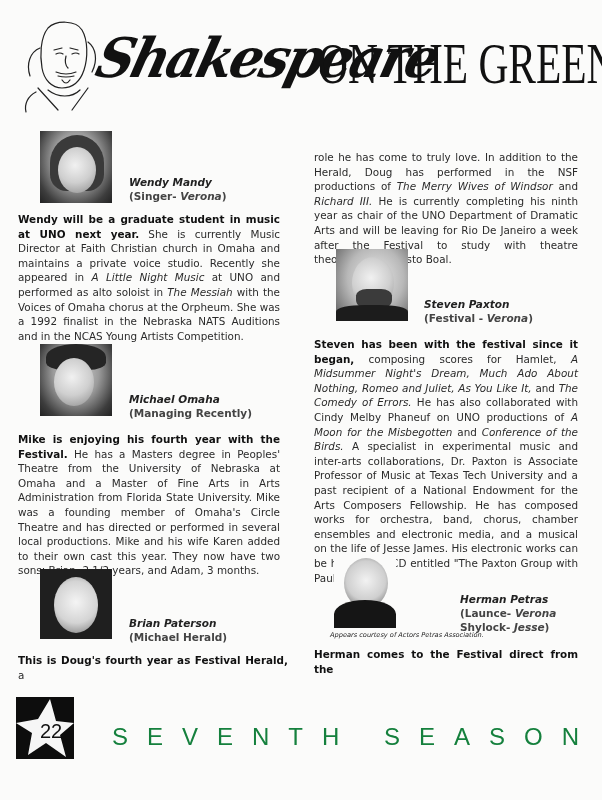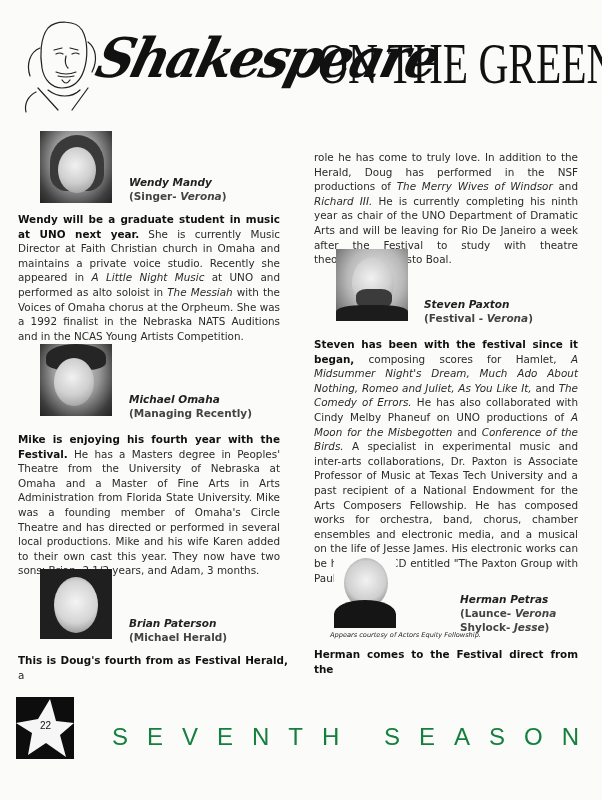--- a/index.html
+++ b/index.html
@@ -43,21 +43,21 @@
 
   
   .col { position: absolute; font-size: 10.4px; line-height: 14.6px; color: #2a2a2a; text-align: justify; }
   .col i { font-style: italic; }
   .lead { font-weight: bold; color: #111; }
 
   .courtesy { position: absolute; font-size: 6.6px; color: #222; font-style: italic; }
 
   
   .pgbox { left: 16px; top: 697px; width: 58px; height: 62px; background: #0d0d0d; }
-  .pgnum { left: 40px; top: 720px; font-family: "Liberation Sans", sans-serif; font-size: 10px; color: #111; }
+  .pgnum { left: 40px; top: 720px; font-family: "Liberation Sans", sans-serif; font-size: 20px; color: #111; }
   .season {
     left: 112px; top: 723px; font-family: "Liberation Sans", sans-serif;
     font-size: 24px; letter-spacing: 19px; color: #15803d; white-space: nowrap;
   }
 </style>
 </head>
 <body>
 
 <div class="abs masthead">
   <svg class="abs bard" viewBox="0 0 92 96">
@@ -104,21 +104,21 @@
 </div>
 
 <div class="photo" style="left:40px;top:569px;width:72px;height:70px;background:#1f1f1f;">
   <div class="face" style="left:14px;top:8px;width:44px;height:56px;background:radial-gradient(circle at 50% 45%, #f4f4f4 0%, #d4d4d4 55%, #777 100%);"></div>
 </div>
 <div class="cap" style="left:129px;top:616px;">
   <span class="nm">Brian Paterson</span>
   <span class="rl">(Michael Herald)</span>
 </div>
 <div class="col" style="left:18px;top:653px;width:270px;">
-  <span class="lead">This is Doug's fourth from as Festival Herald,</span><span> a</span>
+  <span class="lead">This is Doug's fourth year as Festival Herald,</span><span> a</span>
 </div>
 
 <div class="col" style="left:314px;top:150px;width:264px;">
   <span>role he has come to truly love.  In addition to the Herald, Doug has performed in the NSF productions of </span><i>The Merry Wives of Windsor</i><span> and </span><i>Richard III.</i><span>  He is currently completing his ninth year as chair of the UNO Department of Dramatic Arts and will be leaving for Rio De Janeiro a week after the Festival to study with theatre theoretician Augusto Boal.</span>
 </div>
 
 <div class="photo" style="left:336px;top:249px;width:72px;height:72px;background:radial-gradient(ellipse at 55% 40%, #eaeaea 0%, #b8b8b8 50%, #555 100%);">
   <div class="face" style="left:16px;top:8px;width:42px;height:52px;"></div>
   <div class="hair" style="left:20px;top:40px;width:36px;height:22px;background:#3b3b3b;border-radius:30% 30% 50% 50%;"></div>
   <div class="hair" style="left:0;top:56px;width:72px;height:16px;background:#1c1c1c;border-radius:40% 40% 0 0;"></div>
@@ -133,21 +133,21 @@
 
 <div class="photo" style="left:334px;top:556px;width:62px;height:72px;background:#fbfbfa;">
   <div class="face" style="left:10px;top:2px;width:44px;height:50px;background:radial-gradient(circle at 50% 45%, #f2f2f2 0%, #cfcfcf 55%, #5a5a5a 100%);"></div>
   <div class="hair" style="left:0;top:44px;width:62px;height:28px;background:#151515;border-radius:50% 50% 0 0;"></div>
 </div>
 <div class="cap" style="left:425px;top:592px;margin-left:35px;">
   <span class="nm">Herman Petras</span>
   <span class="rl"><span>(Launce-  </span><i>Verona</i></span>
   <span class="rl"><span>Shylock- </span><i>Jesse</i><span>)</span></span>
 </div>
-<div class="courtesy" style="left:330px;top:631px;">Appears courtesy of Actors Equity Fellowship.</div>
+<div class="courtesy" style="left:330px;top:631px;">Appears courtesy of Actors Petras Association.</div>
 <div class="col" style="left:314px;top:647px;width:264px;">
   <span class="lead">Herman comes to the Festival direct from the</span>
 </div>
 
 <div class="abs pgbox">
   <svg viewBox="0 0 58 62" width="58" height="62" style="position:absolute;left:0;top:0;">
     <polygon points="34,2 40,24 58,26 44,38 50,60 30,46 12,58 16,36 0,26 22,22" fill="#f6f6f6"></polygon>
   </svg>
 </div>
 <div class="abs pgnum">22</div>

